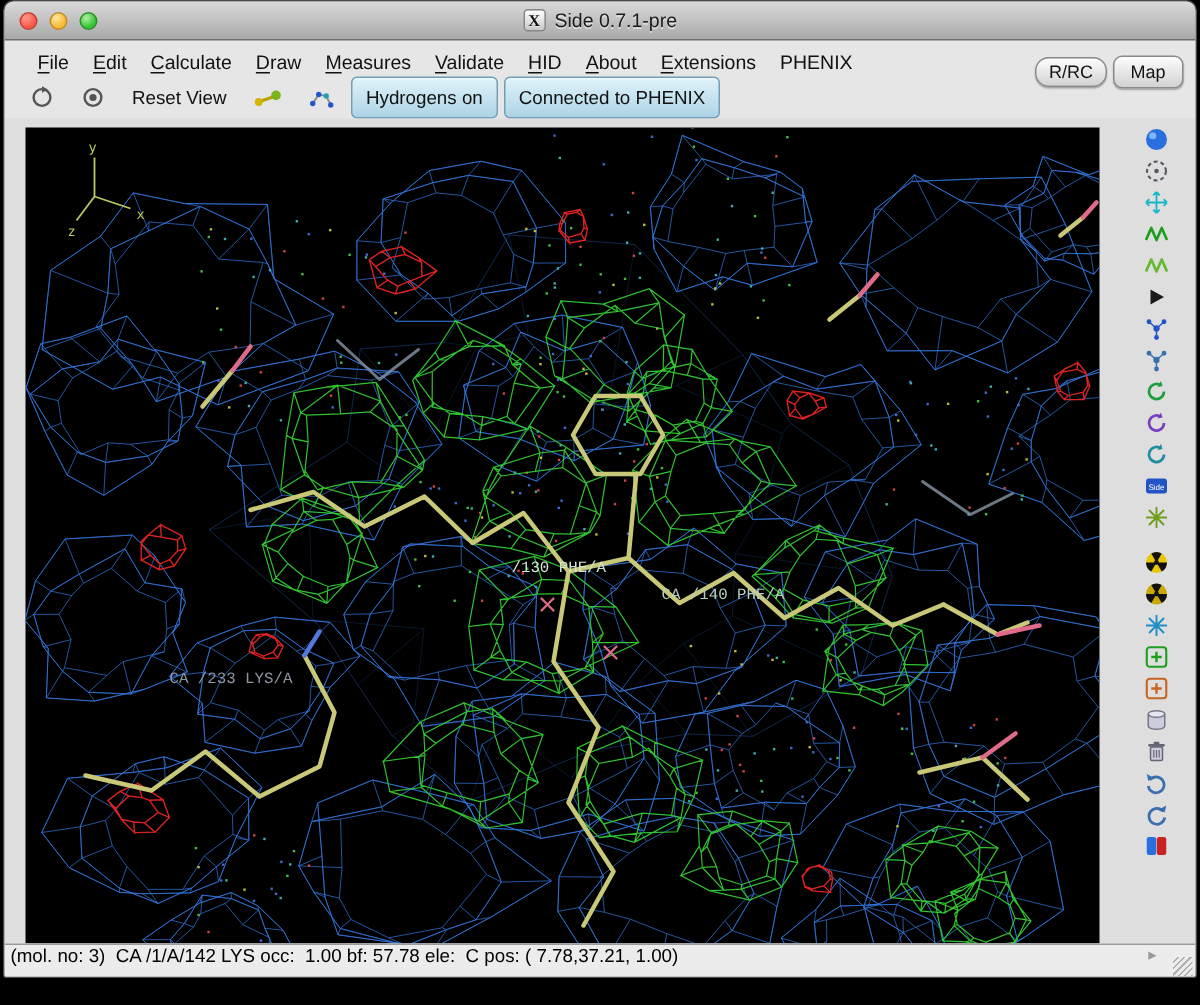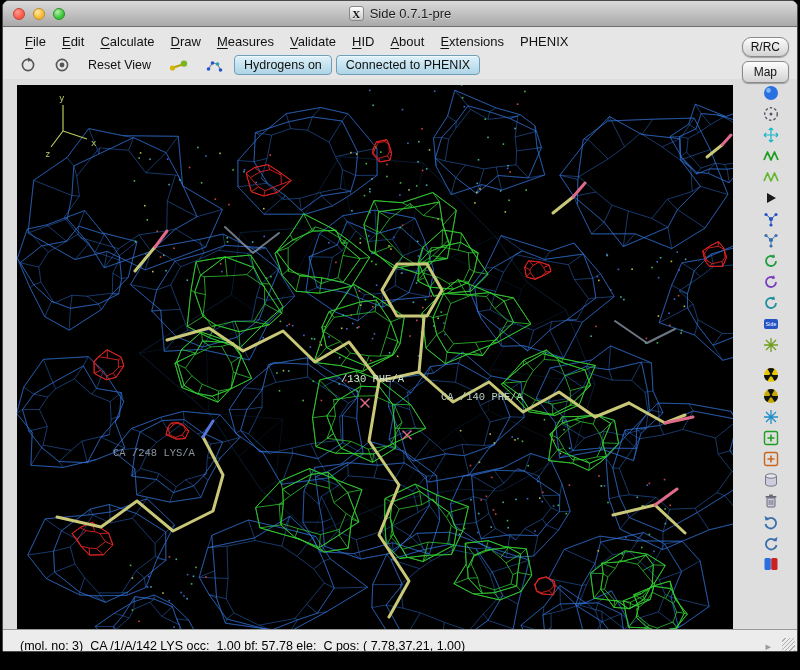--- a/index.html
+++ b/index.html
@@ -9,33 +9,33 @@
   .lights{position:absolute;left:10px;top:7px;display:flex;gap:8px}
   .light{width:12px;height:12px;border-radius:50%;display:inline-block}
   .light.red{background:radial-gradient(circle at 35% 30%,#ff9a8a,#f95848 65%);border:1px solid #c33f35}
   .light.yellow{background:radial-gradient(circle at 35% 30%,#ffe9a0,#f7b834 65%);border:1px solid #c08c22}
   .light.green{background:radial-gradient(circle at 35% 30%,#b3f0a8,#35c435 65%);border:1px solid #2a8f25}
   .title{display:flex;align-items:center;gap:6px;font-size:13px;color:#1a1a1a;text-shadow:0 1px 0 rgba(255,255,255,.5)}
   .xicon{width:15px;height:15px;border:1px solid #888;border-radius:3px;background:linear-gradient(#fff,#c8c8c8);font-family:"Liberation Serif",serif;font-weight:bold;font-size:11px;display:flex;align-items:center;justify-content:center;color:#111}
   .menubar{height:24px;background:#e6e6e6;display:flex;align-items:flex-end;padding-left:14px}
   .menu-item{font-size:13px;color:#111;padding:2px 8px;cursor:default;white-space:nowrap}
   .menu-item u{text-underline-offset:2px}
-  .toolbar{height:28px;background:#e6e6e6;display:flex;align-items:center;padding-left:10px;gap:4px}
+  .toolbar{height:28px;background:#e6e6e6;display:flex;padding-left:10px;gap:4px}
   .tbtn{display:inline-flex;align-items:center;gap:5px;font-size:12.5px;font-family:inherit;color:#111;background:transparent;border:none;padding:3px 7px;cursor:default;white-space:nowrap}
   .tbtn.cyan{background:linear-gradient(#dff2fa,#aed4e6);border:1px solid #6f9fb8;border-radius:4px;padding:2px 9px;box-shadow:inset 0 1px 0 #f0fafd}
-  .side-btns{position:absolute;right:8px;top:36px;display:flex;flex-direction:column;align-items:center;gap:4px;z-index:5}
+  .side-btns{position:absolute;right:8px;top:36px;display:flex;flex-direction:row;align-items:center;gap:4px;z-index:5}
   .pill{font-size:12px;font-family:inherit;color:#111;border:1px solid #8a8a8a;border-radius:9px;background:linear-gradient(#fdfdfd,#d2d2d2);padding:2px 8px;box-shadow:0 1px 1px rgba(0,0,0,.3)}
   .pill.map{border-radius:6px;padding:3px 11px;font-size:12px}
   .main{position:relative;height:550px;display:flex;background:#dedede}
   .canvas{position:relative;margin:6px 0 0 14px;width:716px;height:544px;background:#000;overflow:hidden}
   .canvas svg.scene{position:absolute;left:0;top:0}
   .rtb{width:52px;margin-left:auto;display:flex;flex-direction:column;align-items:center;padding-top:3px}
   .rtb-btn{width:30px;height:21px;border:none;background:transparent;display:flex;align-items:center;justify-content:center;padding:0}
   .rtb-sep{height:9px}
-  .statusbar{height:24px;background:#ececec;border-top:1px solid #9a9a9a;display:flex;align-items:flex-end;padding:0 17px;font-size:12.5px;color:#000;position:relative}
+  .statusbar{height:24px;background:#ececec;border-top:1px solid #9a9a9a;display:flex;align-items:flex-start;padding:0 4px;font-size:12.5px;color:#000;position:relative}
   .status-text{white-space:pre}
   .sb-arrow{position:absolute;right:26px;color:#999;font-size:11px}
   .grip{position:absolute;right:2px;bottom:2px;width:13px;height:13px;background:repeating-linear-gradient(135deg,transparent,transparent 2px,#b0b0b0 2px,#b0b0b0 3px)}
   .lbl{position:absolute;font-family:Liberation Mono, monospace;font-size:10.5px;pointer-events:none;z-index:3}
   .lbl1{left:324px;top:288px;color:#cfe4d2}
   .lbl2{left:424px;top:306px;color:#b7cfc0}
   .lbl3{left:96px;top:362px;color:#8d96a2}
   .axes{position:absolute;left:26px;top:4px;z-index:2}
   .axt{fill:#b9c95e;font-size:9px;font-family:"DejaVu Sans Mono",monospace}
 </style>
@@ -473,21 +473,21 @@
           <polyline points="394,346 386,354" fill="none" stroke="#e06a8a" stroke-width="1.5" stroke-linecap="round" stroke-linejoin="round" opacity="1"></polyline>
         </svg>
       <svg class="axes" width="70" height="72" viewBox="0 0 70 72">
         <path d="M20 42V16M20 42l24 8M20 42L8 58" stroke="#b9c95e" stroke-width="1.2" fill="none"></path>
         <text x="16" y="12" class="axt">y</text>
         <text x="48" y="57" class="axt">x</text>
         <text x="2" y="68" class="axt">z</text>
       </svg>
       <span class="lbl lbl1">/130 PHE/A</span>
       <span class="lbl lbl2">CA /140 PHE/A</span>
-      <span class="lbl lbl3">CA /248 LYS/A</span>
+      <span class="lbl lbl3">CA /233 LYS/A</span>
     </div>
     <div class="rtb" id="rtb">
         <button class="rtb-btn">
           <svg width="16" height="16" viewBox="0 0 16 16">
             <circle cx="8" cy="8" r="7" fill="#2a6fe0"></circle>
             <circle cx="5.5" cy="5.5" r="2.4" fill="#9cf" opacity="0.75"></circle>
           </svg>
         </button>
         <button class="rtb-btn">
           <svg width="16" height="16" viewBox="0 0 16 16">

